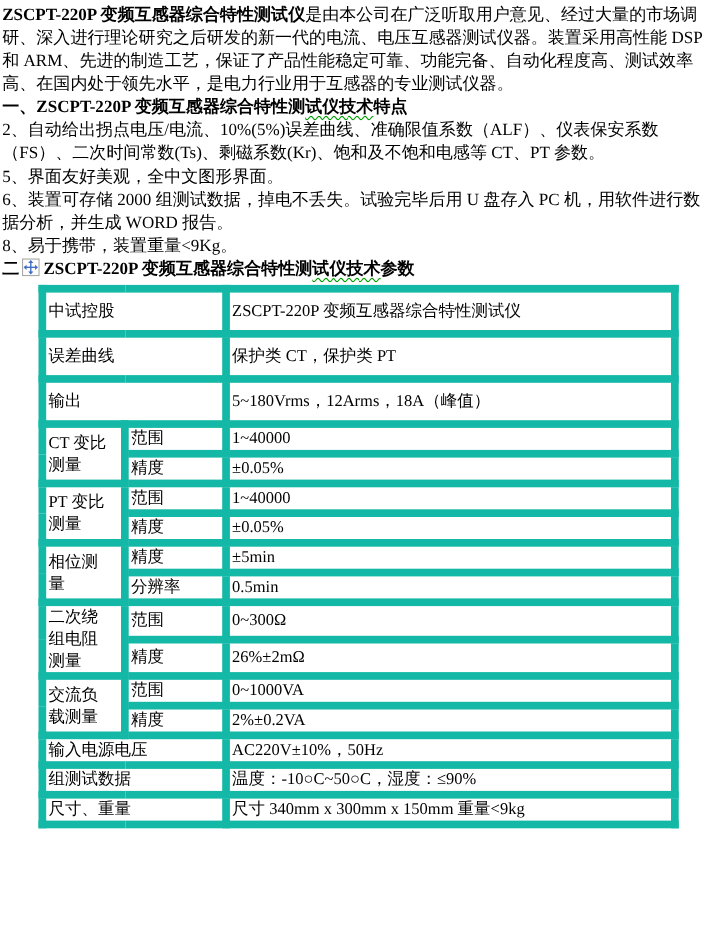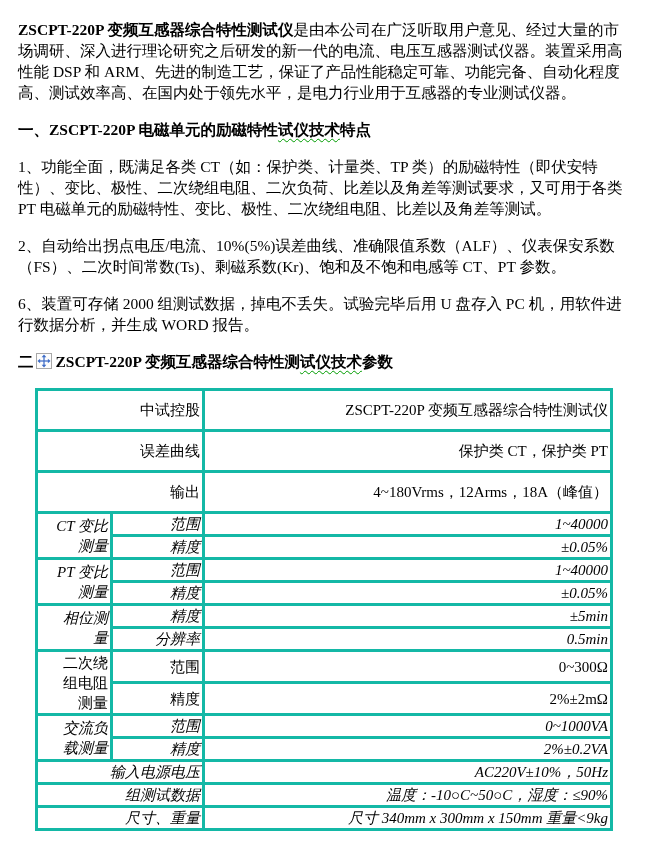--- a/index.html
+++ b/index.html
@@ -2,61 +2,62 @@
 <html><head>
 <meta charset="utf-8">
 <style>
   html, body { margin:0; padding:0; background:#ffffff; }
   .page {
     width:647px; min-height:860px; box-sizing:border-box;
     padding:3px 2px 0 2px;
     font-family:"Liberation Serif","DejaVu Serif",serif;
     font-size:15.5px; line-height:21px; color:#000;
   }
-  p { margin:16px; }
+  p { margin:0; }
   .heading { font-weight:bold; }
   .bold { font-weight:bold; }
   .wavy {
     text-decoration-line: underline;
     text-decoration-style: wavy;
     text-decoration-color:#009b00;
     text-decoration-thickness:1px;
     text-underline-offset:3px;
   }
   .move-handle {
     display:inline-block; width:14px; height:14px;
     border:1px solid #a8a8a8; background:#fdfdfd;
     vertical-align:-2px; margin:0 4px 0 2px; line-height:0;
   }
   .move-handle svg { display:block; width:14px; height:14px; }
   table.specs {
     border-collapse:collapse; table-layout:fixed;
     width:575px; margin:4px 0 0 33px;
   }
   table.specs td {
-    border:3px solid #14b8a6; text-align:right; vertical-align:middle;
+    border:7px solid #14b8a6; text-align:left; vertical-align:middle;
     padding:0 2px; font-size:15px; line-height:20px; overflow:hidden;
   }
   td.lbl { white-space:pre-line; }
   tr.h-lg { height:41px; }
-  tr.h-sm { height:23px;font-style:italic; }
+  tr.h-sm { height:23px; }
   tr.h-md { height:32px; }
 </style>
 </head>
 <body>
 
 <div class="page">
 
   <p class="para"><span class="bold">ZSCPT-220P 变频互感器综合特性测试仪</span><span>是由本公司在广泛听取用户意见、经过大量的市场调研、深入进行理论研究之后研发的新一代的电流、电压互感器测试仪器。装置采用高性能 DSP 和 ARM、先进的制造工艺，保证了产品性能稳定可靠、功能完备、自动化程度高、测试效率高、在国内处于领先水平，是电力行业用于互感器的专业测试仪器。</span></p>
 
-  <p class="heading"><span>一、ZSCPT-220P 电磁单元的励磁特性</span><span class="wavy">试仪技术</span><span>特点</span></p>
+  <p class="heading"><span>一、ZSCPT-220P 变频互感器综合特性测</span><span class="wavy">试仪技术</span><span>特点</span></p>
 
-  <p class="para">1、功能全面，既满足各类 CT（如：保护类、计量类、TP 类）的励磁特性（即伏安特性）、变比、极性、二次绕组电阻、二次负荷、比差以及角差等测试要求，又可用于各类 PT 电磁单元的励磁特性、变比、极性、二次绕组电阻、比差以及角差等测试。</p>
   <p class="para">2、自动给出拐点电压/电流、10%(5%)误差曲线、准确限值系数（ALF）、仪表保安系数（FS）、二次时间常数(Ts)、剩磁系数(Kr)、饱和及不饱和电感等 CT、PT 参数。</p>
+  <p class="para">5、界面友好美观，全中文图形界面。</p>
   <p class="para">6、装置可存储 2000 组测试数据，掉电不丢失。试验完毕后用 U 盘存入 PC 机，用软件进行数据分析，并生成 WORD 报告。</p>
+  <p class="para">8、易于携带，装置重量&lt;9Kg。</p>
 
   <p class="heading"><span>二</span><span class="move-handle"><svg viewBox="0 0 16 16">
           <g fill="#3e6cc7">
             <rect x="7.3" y="3" width="1.4" height="10"></rect>
             <rect x="3" y="7.3" width="10" height="1.4"></rect>
             <path d="M8 0.5 L5.3 3.6 H10.7 Z"></path>
             <path d="M8 15.5 L5.3 12.4 H10.7 Z"></path>
             <path d="M0.5 8 L3.6 5.3 V10.7 Z"></path>
             <path d="M15.5 8 L12.4 5.3 V10.7 Z"></path>
           </g>
@@ -72,21 +73,21 @@
       <tr class="h-lg">
         <td colspan="2" class="lbl">中试控股</td>
         <td class="val">ZSCPT-220P 变频互感器综合特性测试仪</td>
       </tr>
       <tr class="h-lg">
         <td colspan="2" class="lbl">误差曲线</td>
         <td class="val">保护类 CT，保护类 PT</td>
       </tr>
       <tr class="h-lg">
         <td colspan="2" class="lbl">输出</td>
-        <td class="val">4~180Vrms，12Arms，18A（峰值）</td>
+        <td class="val">5~180Vrms，12Arms，18A（峰值）</td>
       </tr>
 
       <tr class="h-sm">
         <td rowspan="2" class="lbl">CT 变比
 测量</td>
         <td class="sub">范围</td>
         <td class="val">1~40000</td>
       </tr>
       <tr class="h-sm">
         <td class="sub">精度</td>
@@ -117,21 +118,21 @@
 
       <tr class="h-md">
         <td rowspan="2" class="lbl">二次绕
 组电阻
 测量</td>
         <td class="sub">范围</td>
         <td class="val">0~300Ω</td>
       </tr>
       <tr class="h-md">
         <td class="sub">精度</td>
-        <td class="val">2%±2mΩ</td>
+        <td class="val">26%±2mΩ</td>
       </tr>
 
       <tr class="h-sm">
         <td rowspan="2" class="lbl">交流负
 载测量</td>
         <td class="sub">范围</td>
         <td class="val">0~1000VA</td>
       </tr>
       <tr class="h-sm">
         <td class="sub">精度</td>

